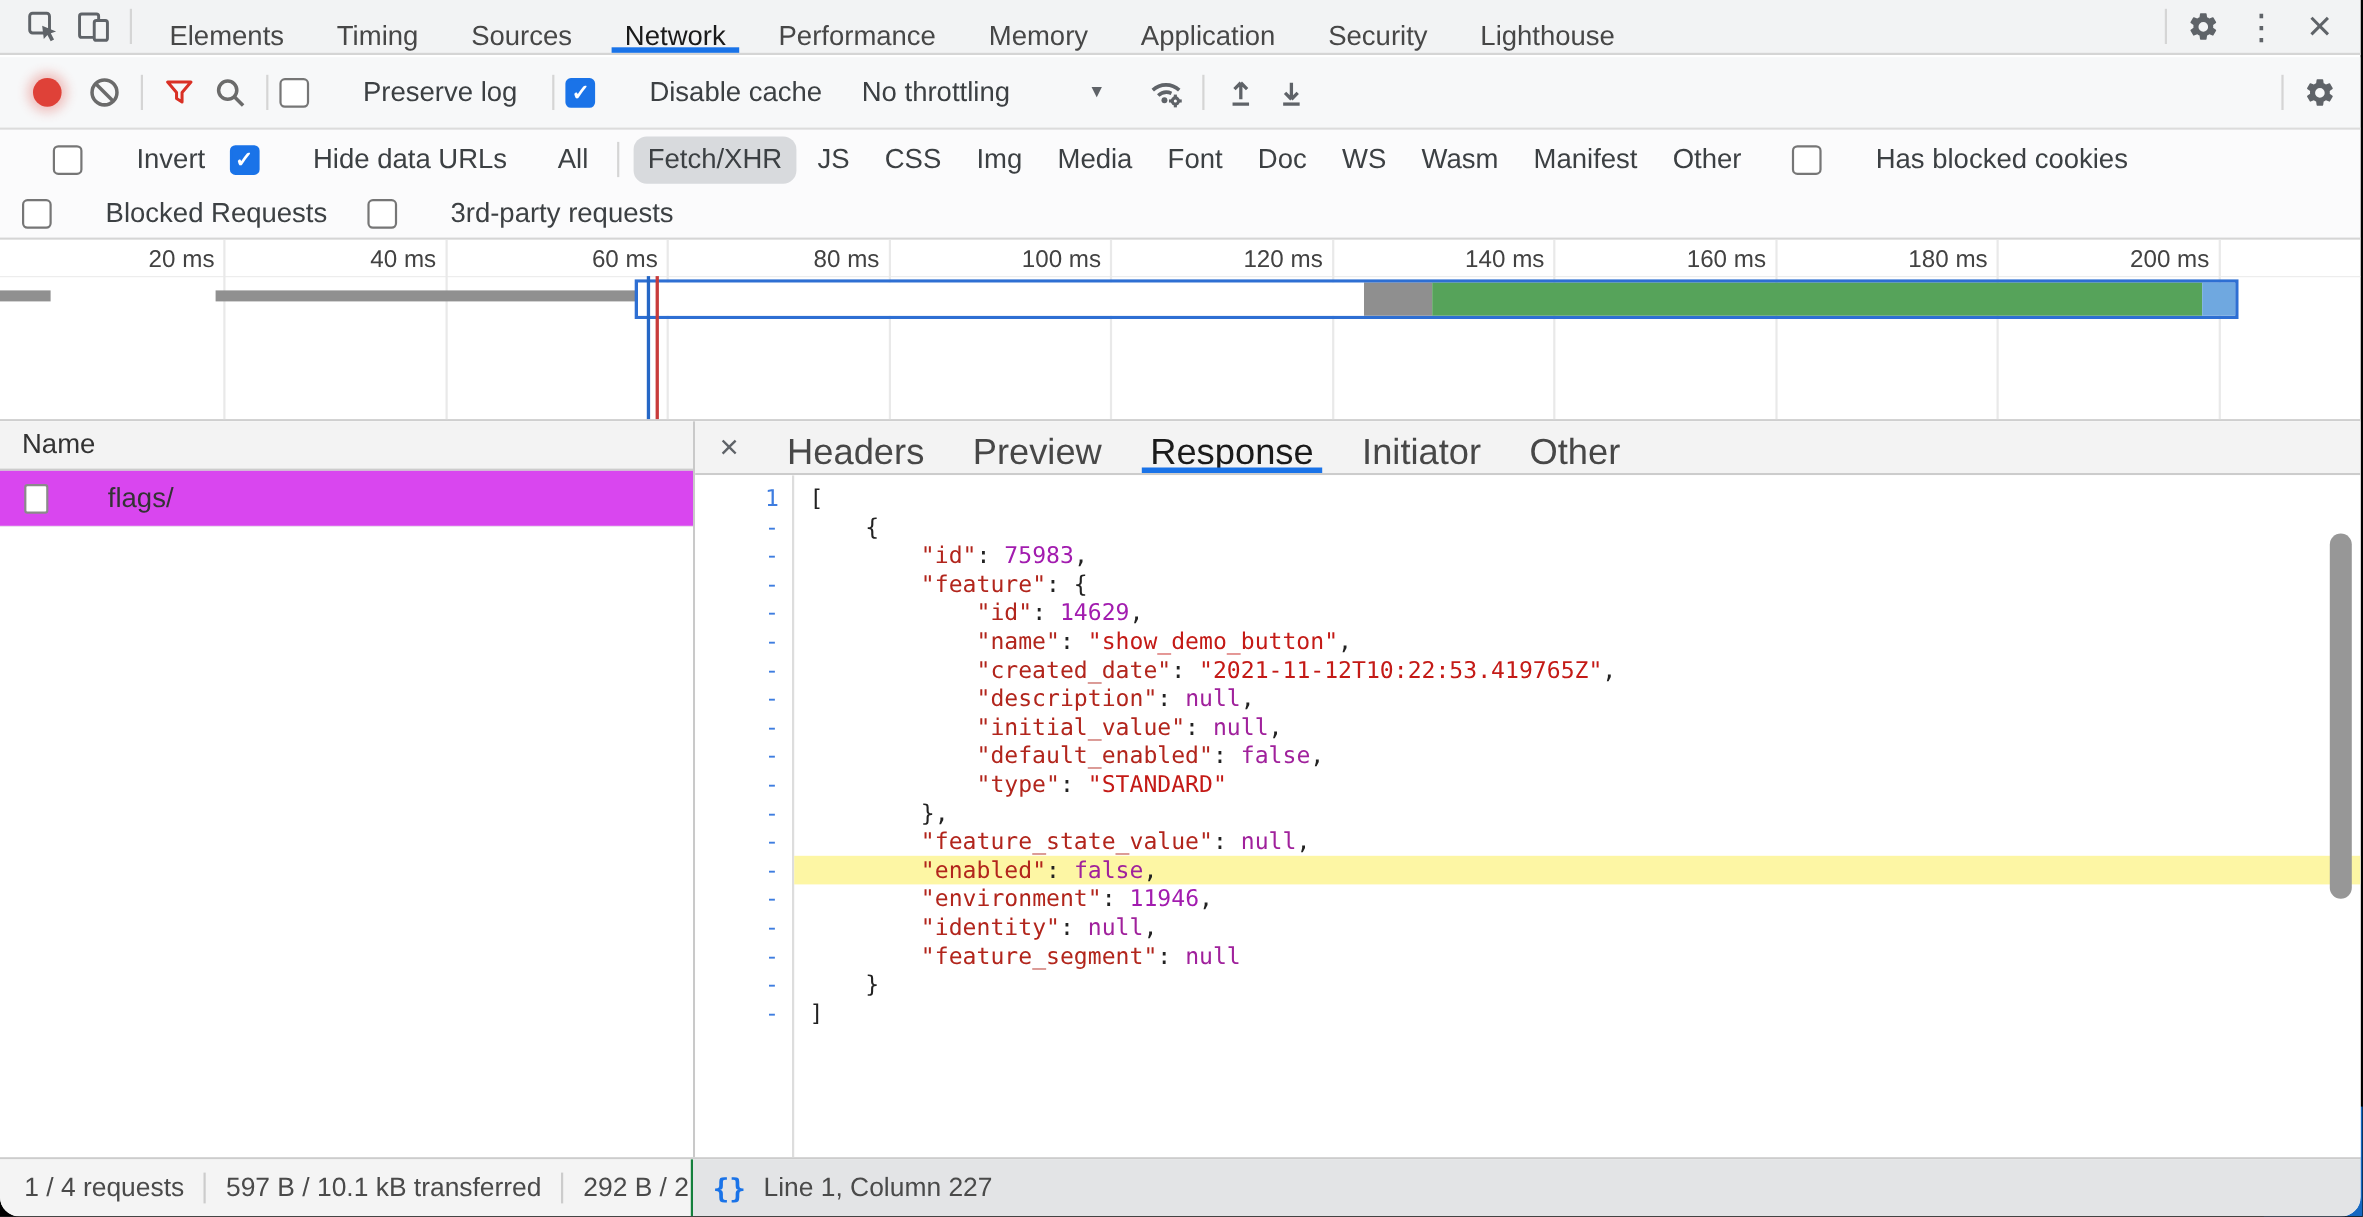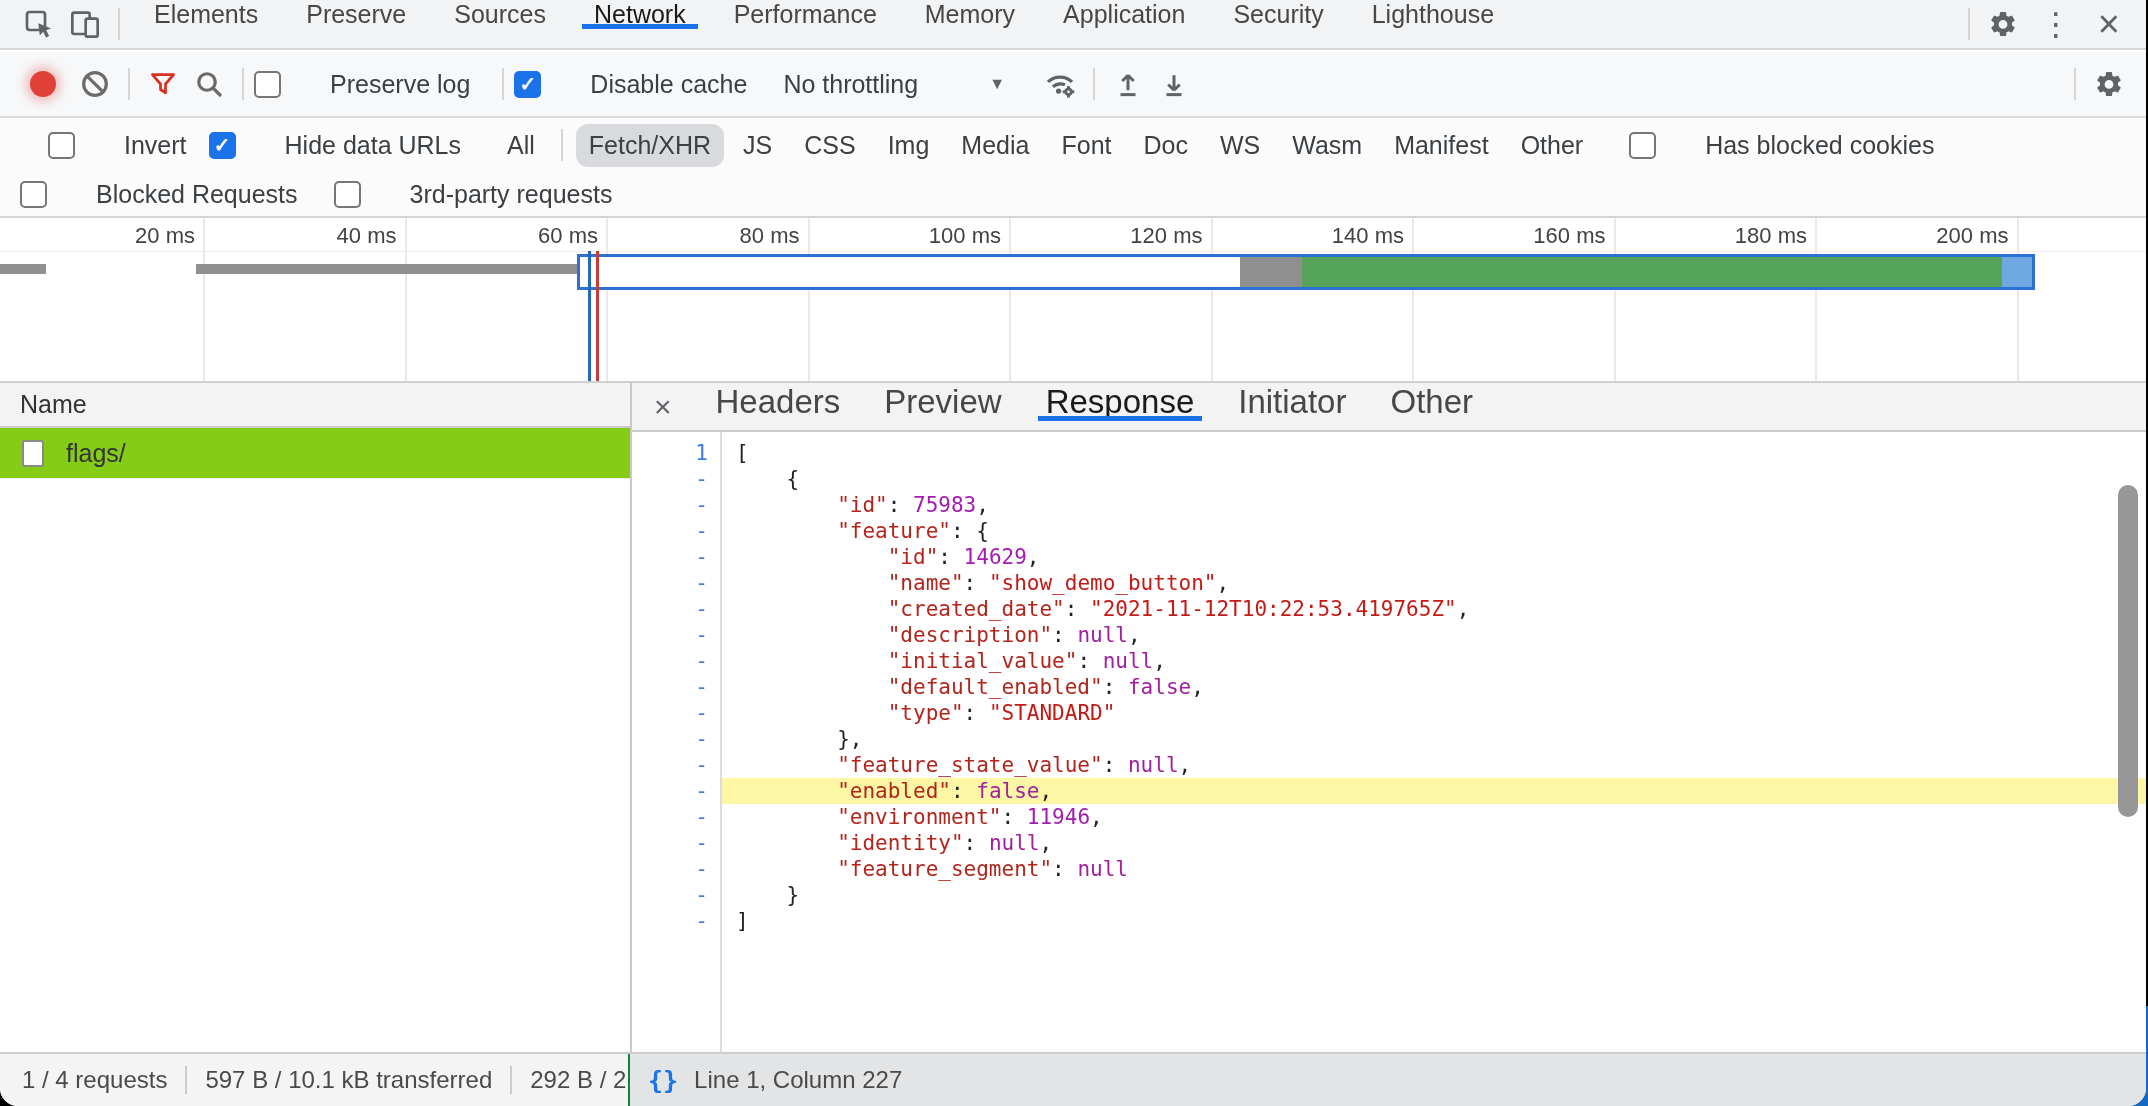--- a/index.html
+++ b/index.html
@@ -7,21 +7,21 @@
          font-family:"Liberation Sans",sans-serif;color:#333;-webkit-font-smoothing:antialiased;}
   .blue-corner{position:absolute;right:0;bottom:0;width:90px;height:100px;background:#1668c1;}
   .win{position:absolute;left:0;top:0;width:2146px;height:1106px;background:#fff;
        border-radius:0 0 18px 18px;overflow:hidden;}
 
   
   .tabbar{position:absolute;left:0;top:0;right:0;height:50px;background:#f2f3f4;
           border-bottom:2px solid #d5d5d5;display:flex;align-items:center;padding-left:16px;box-sizing:border-box;}
   .iconbtn{display:flex;align-items:center;justify-content:center;width:46px;height:44px;flex:0 0 auto;cursor:default;}
   .vsep{width:2px;height:32px;background:#d5d5d5;margin:0 10px;flex:0 0 auto;}
-  .tabs{display:flex;height:100%;align-items:flex-start;}
+  .tabs{display:flex;height:100%;align-items:flex-end;}
   .tab{display:flex;align-items:center;padding:0 24px;font-size:25px;color:#474747;position:relative;white-space:nowrap;}
   .tab.active{color:#1a1a1a;}
   .tab.active::after{content:"";position:absolute;left:12px;right:12px;bottom:0;height:5px;background:#1a73e8;}
   .bar-right{margin-left:auto;display:flex;align-items:center;padding-right:14px;}
   .dots{font-size:32px;color:#5f6368;line-height:1;padding:0 14px;}
   .closex{font-size:38px;color:#5f6368;line-height:1;padding:0 12px;}
 
   
   .toolbar2{position:absolute;left:0;top:52px;right:0;height:66px;background:#f7f8f9;
             border-bottom:2px solid #dcdcdc;display:flex;align-items:center;padding-left:24px;box-sizing:border-box;}
@@ -56,21 +56,21 @@
   .ovbar{position:absolute;}
   .ovbar.gray{height:10px;top:46px;background:#909090;}
   .ovbar.selected{top:36px;height:36px;border:3px solid #2e6fd3;box-sizing:border-box;display:flex;}
   .marker{position:absolute;top:33px;bottom:0;width:3px;}
 
   
   .leftpanel{position:absolute;left:0;top:383px;width:630px;bottom:54px;background:#fff;box-sizing:border-box;}
   .lp-header{height:45px;background:#f3f3f3;border-bottom:2px solid #ccc;display:flex;align-items:center;
              padding-left:20px;font-size:25px;color:#333;box-sizing:border-box;}
   .reqrow{height:50px;display:flex;align-items:center;border-bottom:1px solid #efefef;font-size:25px;color:#333;}
-  .reqrow.selected{background:#84cc16;}
+  .reqrow.selected{background:#d946ef;gap:32px;}
   .docicon{width:22px;height:27px;border:2px solid #8a8a8a;border-radius:3px;background:#fff;margin:0 22px;box-sizing:border-box;}
 
   .rightpanel{position:absolute;left:630px;top:383px;right:0;bottom:54px;background:#fff;
               border-left:2px solid #c9c9c9;box-sizing:border-box;}
   .dtabs{height:49px;background:#f3f3f3;border-bottom:2px solid #ccc;display:flex;align-items:stretch;box-sizing:border-box;}
   .dclose{display:flex;align-items:center;padding:0 22px;font-size:30px;color:#5f6368;}
   .dtab{display:flex;align-items:center;padding:0 22px;font-size:33px;color:#474747;position:relative;white-space:nowrap;}
   .dtab.active{color:#1a1a1a;}
   .dtab.active::after{content:"";position:absolute;left:14px;right:14px;bottom:0;height:5px;background:#1a73e8;}
 
@@ -115,21 +115,21 @@
       </div>
       <div class="iconbtn">
         <svg width="32" height="32" viewBox="0 0 24 24">
           <rect x="2.5" y="3.5" width="13" height="16" rx="1.5" fill="none" stroke="#5f6368" stroke-width="2"></rect>
           <rect x="12.5" y="8" width="9" height="13.5" rx="1.5" fill="#f2f3f4" stroke="#5f6368" stroke-width="2"></rect>
         </svg>
       </div>
       <div class="vsep"></div>
       <div class="tabs" id="main-tabs">
           <div class="tab">Elements</div>
-          <div class="tab">Preserve</div>
+          <div class="tab">Timing</div>
           <div class="tab">Sources</div>
           <div class="tab active">Network</div>
           <div class="tab">Performance</div>
           <div class="tab">Memory</div>
           <div class="tab">Application</div>
           <div class="tab">Security</div>
           <div class="tab">Lighthouse</div>
         </div>
       <div class="bar-right">
         <div class="vsep"></div>

